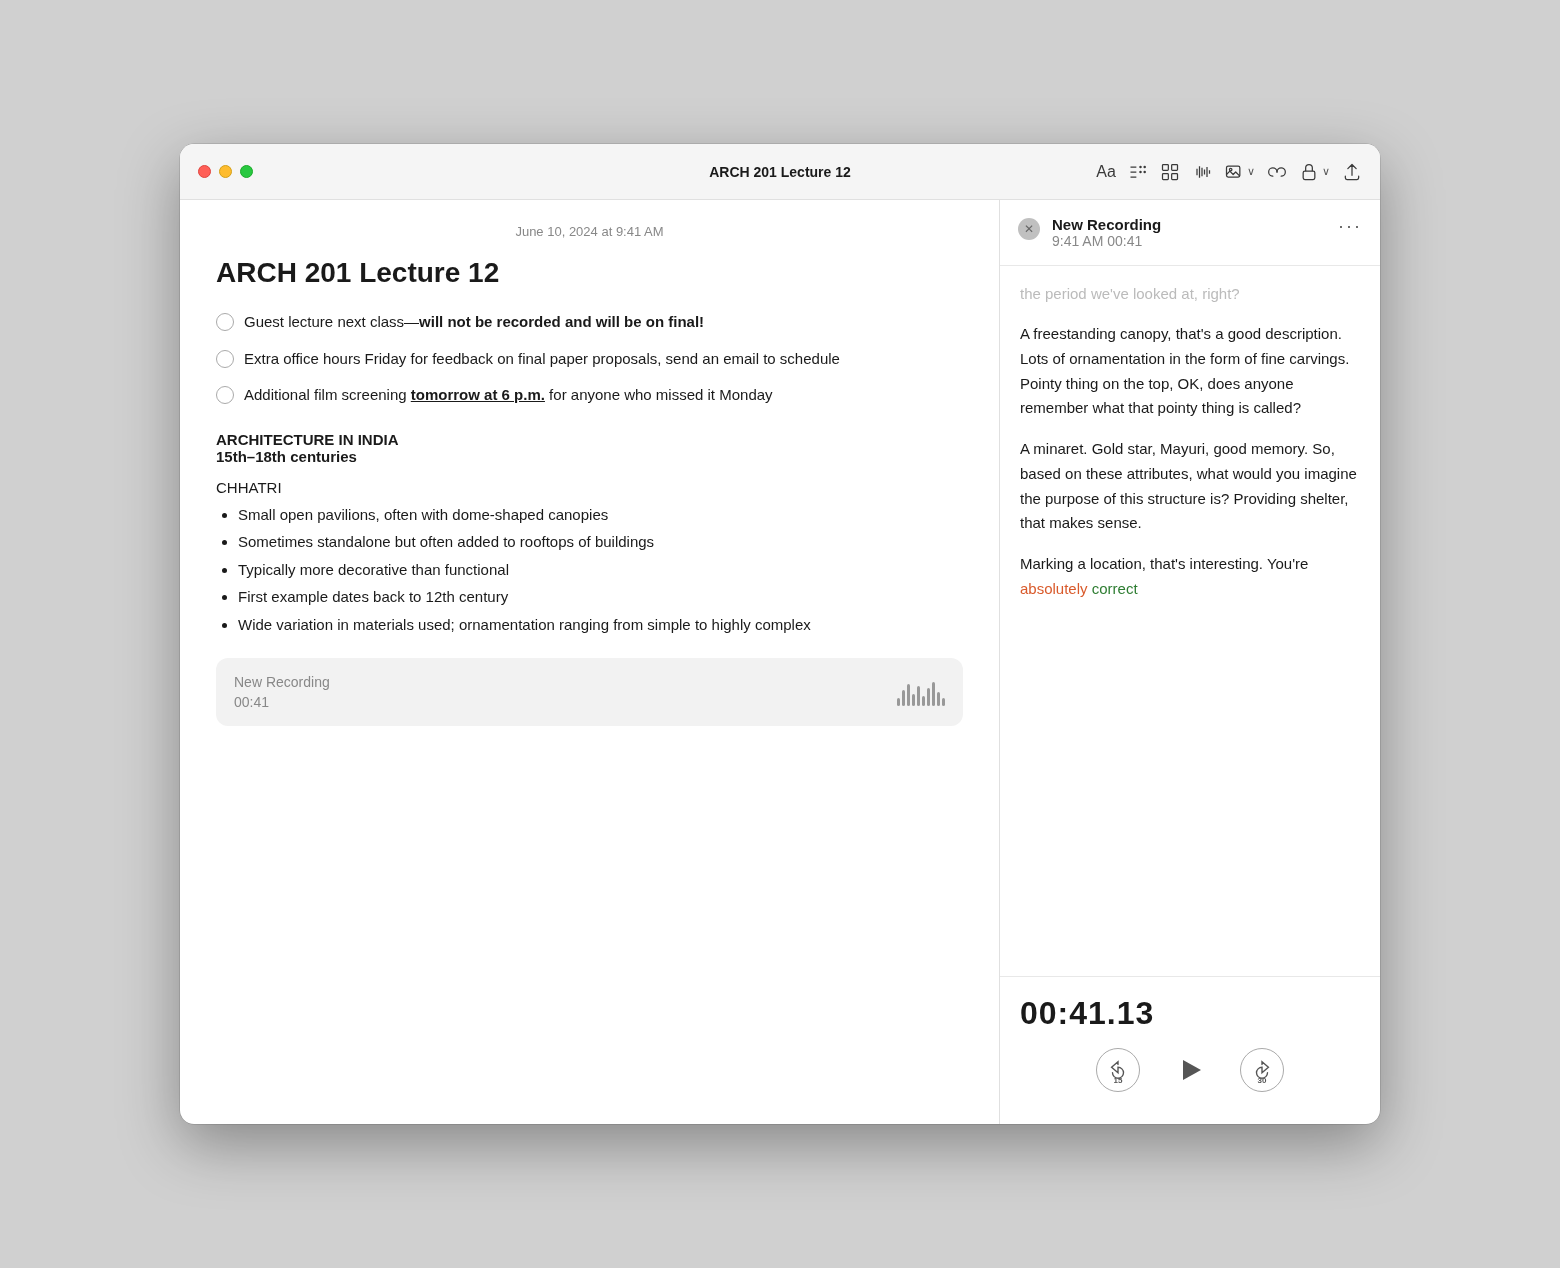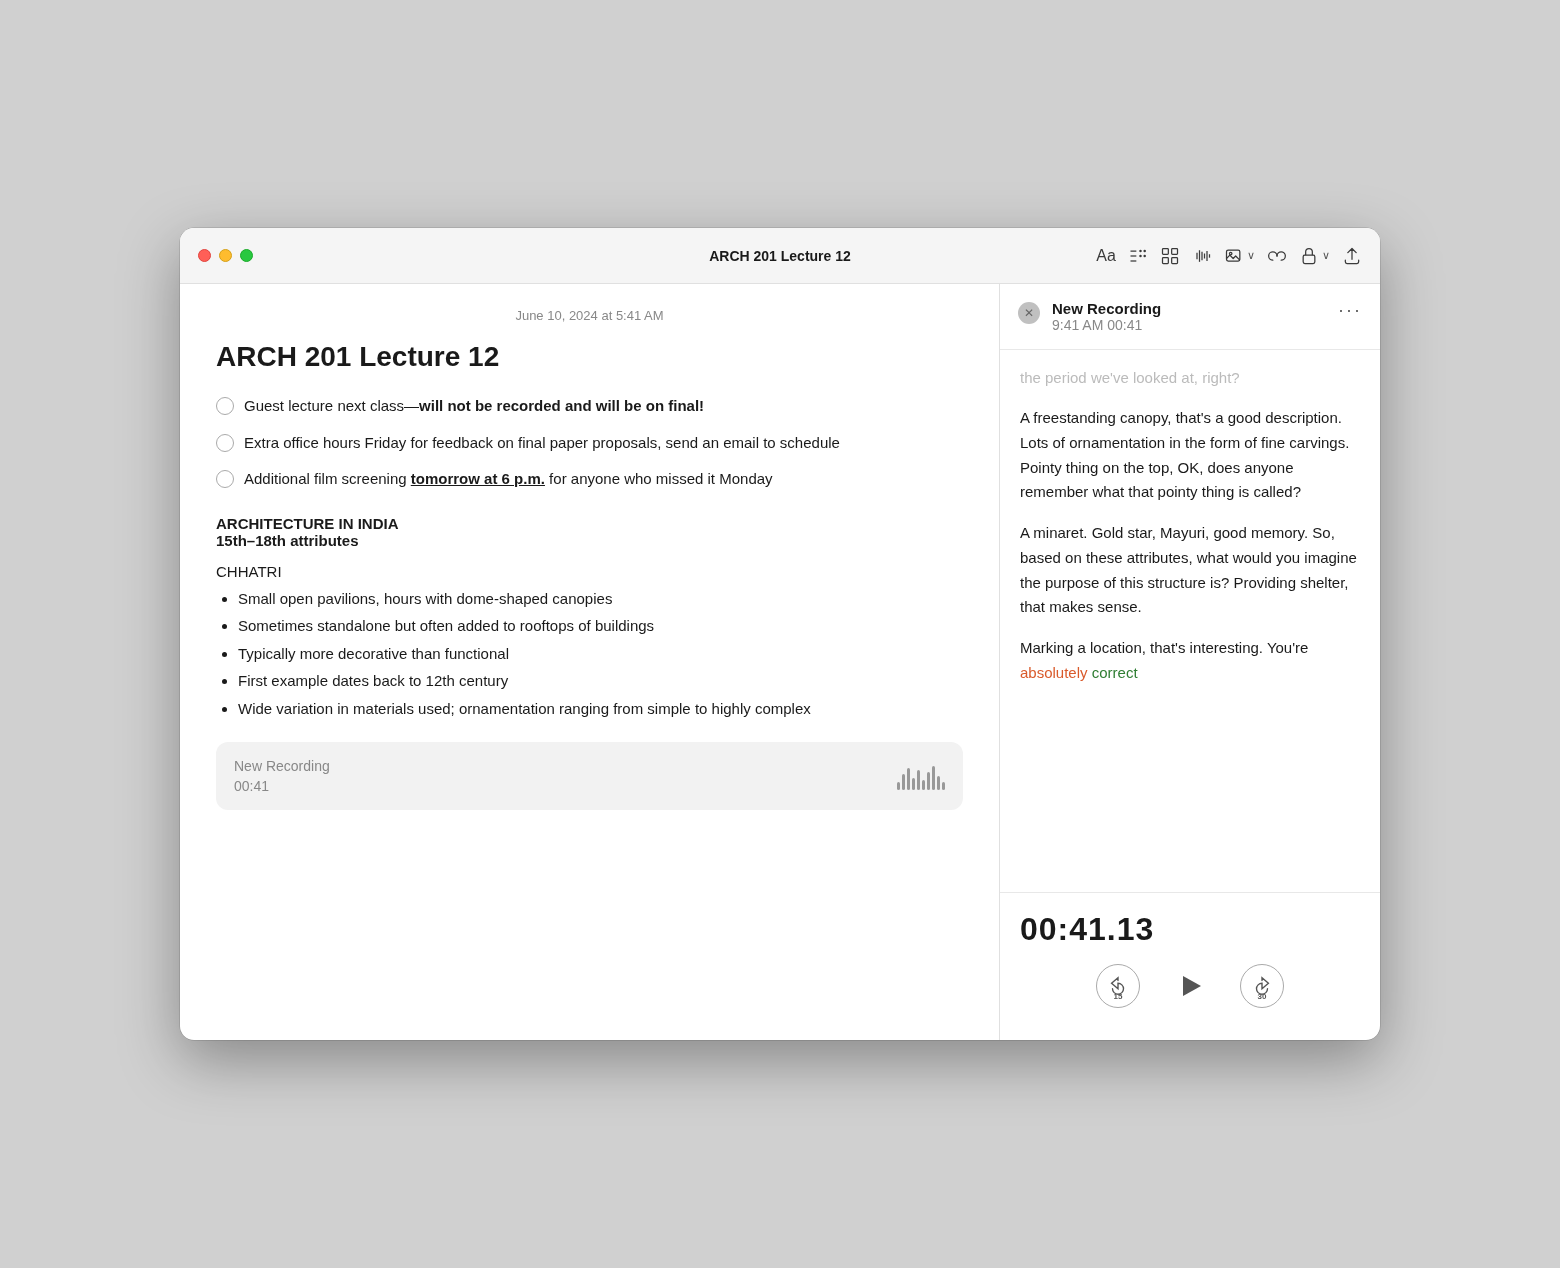--- a/index.html
+++ b/index.html
@@ -6,21 +6,21 @@
     body {
       background: #d0d0d0;
       display: flex;
       justify-content: center;
       align-items: center;
       min-height: 100vh;
       font-family: -apple-system, BlinkMacSystemFont, 'SF Pro Text', 'Helvetica Neue', sans-serif;
     }
     .window {
       width: 1200px;
-      height: 812px;
+      height: 980px;
       background: #ffffff;
       border-radius: 14px;
       box-shadow: 0 20px 60px rgba(0,0,0,0.35), 0 0 0 0.5px rgba(0,0,0,0.2);
       display: flex;
       flex-direction: column;
       overflow: hidden;
     }
     
     .titlebar {
       height: 56px;
@@ -419,21 +419,21 @@
         <svg viewBox="0 0 24 24">
           <path d="M12 3v13M7 8l5-5 5 5M4 17v2a2 2 0 002 2h12a2 2 0 002-2v-2" stroke-linecap="round" stroke-linejoin="round"></path>
         </svg>
       </div>
     </div>
   </div>
 
   <div class="main-content">
 
     <div class="left-panel">
-      <div class="date-header">June 10, 2024 at 5:41 AM</div>
+      <div class="date-header">June 10, 2024 at 9:41 AM</div>
       <div class="note-title">ARCH 201 Lecture 12</div>
 
       <div class="checklist-item">
         <div class="checkbox"></div>
         <div class="checklist-text">
           Guest lecture next class—<strong>will not be recorded and will be on final!</strong>
         </div>
       </div>
       <div class="checklist-item">
         <div class="checkbox"></div>
@@ -443,26 +443,26 @@
       </div>
       <div class="checklist-item">
         <div class="checkbox"></div>
         <div class="checklist-text">
           Additional film screening <strong><u>tomorrow at 6 p.m.</u></strong> for anyone who missed it Monday
         </div>
       </div>
 
       <div class="section-header">
         <div class="title-bold">ARCHITECTURE IN INDIA</div>
-        <div class="title-bold">15th–18th attributes</div>
+        <div class="title-bold">15th–18th centuries</div>
       </div>
 
       <div class="chhatri-label">CHHATRI</div>
       <ul class="bullet-list">
-        <li>Small open pavilions, hours with dome-shaped canopies</li>
+        <li>Small open pavilions, often with dome-shaped canopies</li>
         <li>Sometimes standalone but often added to rooftops of buildings</li>
         <li>Typically more decorative than functional</li>
         <li>First example dates back to 12th century</li>
         <li>Wide variation in materials used; ornamentation ranging from simple to highly complex</li>
       </ul>
 
       <div class="recording-card">
         <div class="recording-info">
           <div class="recording-title">New Recording</div>
           <div class="recording-time">00:41</div>

